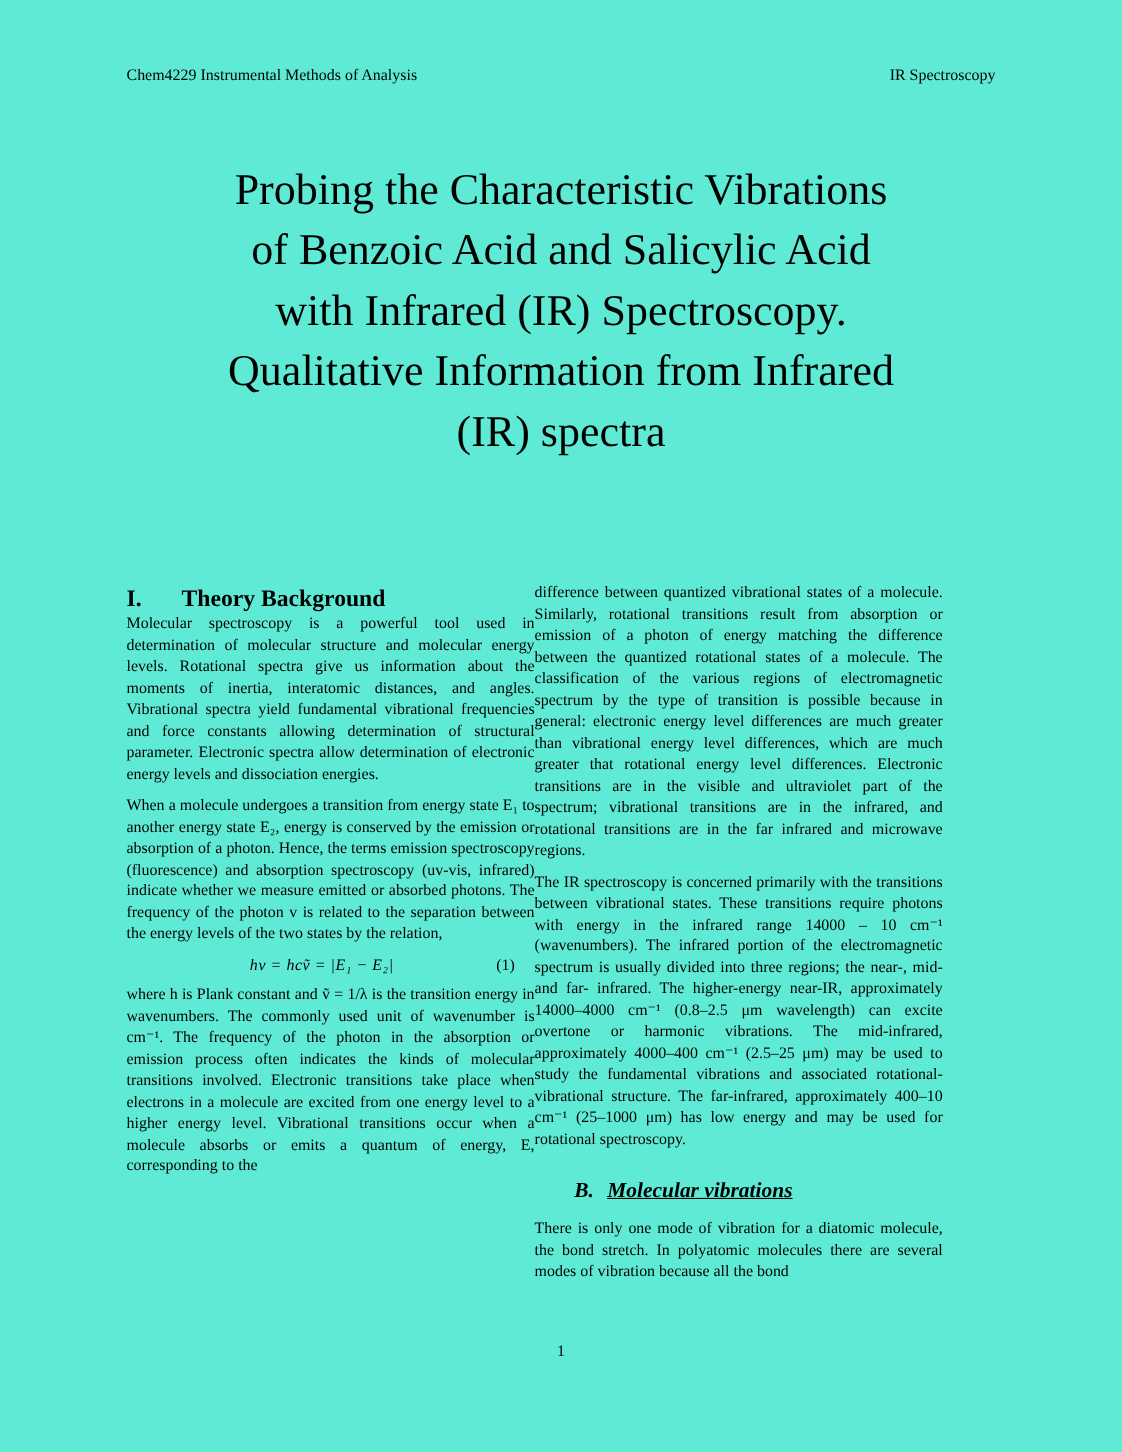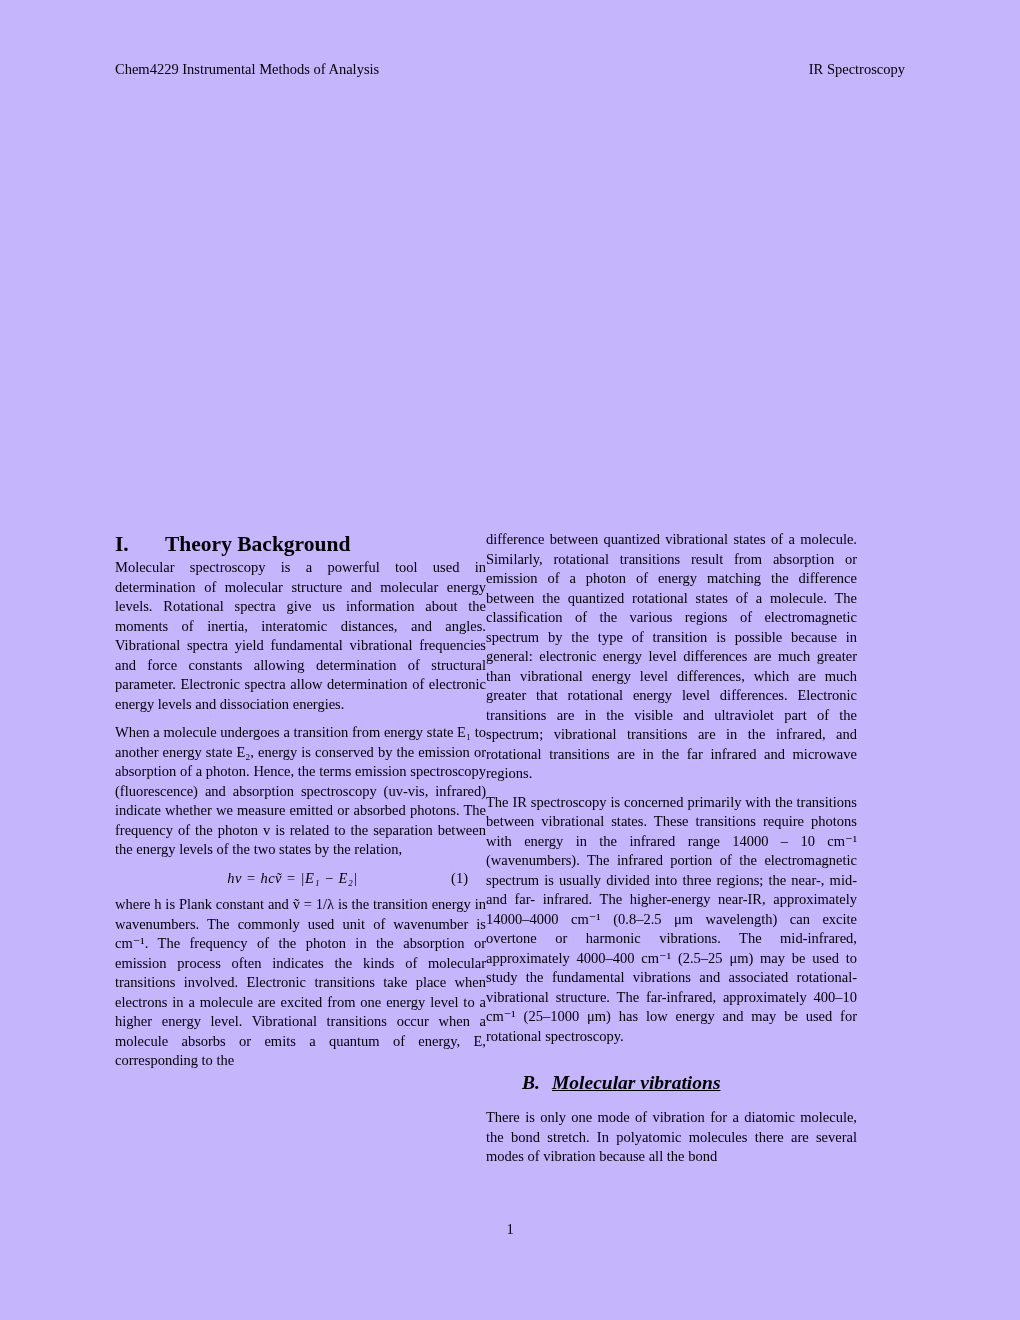--- a/index.html
+++ b/index.html
@@ -8,21 +8,21 @@
     width: 1020px;
     height: 1320px;
     font-family: "Liberation Serif", "DejaVu Serif", serif;
     color: #000000;
     position: relative;
   }
   .page {
     position: relative;
     width: 1020px;
     height: 1320px;
-    background: #c4b5fd;
+    background: #5eead4;
     overflow: hidden;
   }
   .running-header {
     position: absolute;
     top: 60px;
     left: 115px;
     width: 790px;
     display: flex;
     justify-content: space-between;
     font-size: 14.5px;
@@ -92,20 +92,25 @@
 </head>
 <body>
 
 <div class="page">
 
   <header class="running-header">
     <span>Chem4229 Instrumental Methods of Analysis</span>
     <span>IR Spectroscopy</span>
   </header>
 
+  <h1 class="paper-title">Probing the Characteristic Vibrations
+of Benzoic Acid and Salicylic Acid
+with Infrared (IR) Spectroscopy.
+Qualitative Information from Infrared
+(IR) spectra</h1>
 
   <div class="columns">
 
     <section class="col">
       <h2 class="section-heading">
         <span class="section-num">I.</span><span>Theory Background</span>
       </h2>
       <p class="para">Molecular spectroscopy is a powerful tool used in determination of molecular structure and molecular energy levels. Rotational spectra give us information about the moments of inertia, interatomic distances, and angles. Vibrational spectra yield fundamental vibrational frequencies and force constants allowing determination of structural parameter. Electronic spectra allow determination of electronic energy levels and dissociation energies.</p>
       <p class="para">When a molecule undergoes a transition from energy state E₁ to another energy state E₂, energy is conserved by the emission or absorption of a photon. Hence, the terms emission spectroscopy (fluorescence) and absorption spectroscopy (uv-vis, infrared) indicate whether we measure emitted or absorbed photons. The frequency of the photon v is related to the separation between the energy levels of the two states by the relation,</p>
       <div class="equation-row">

